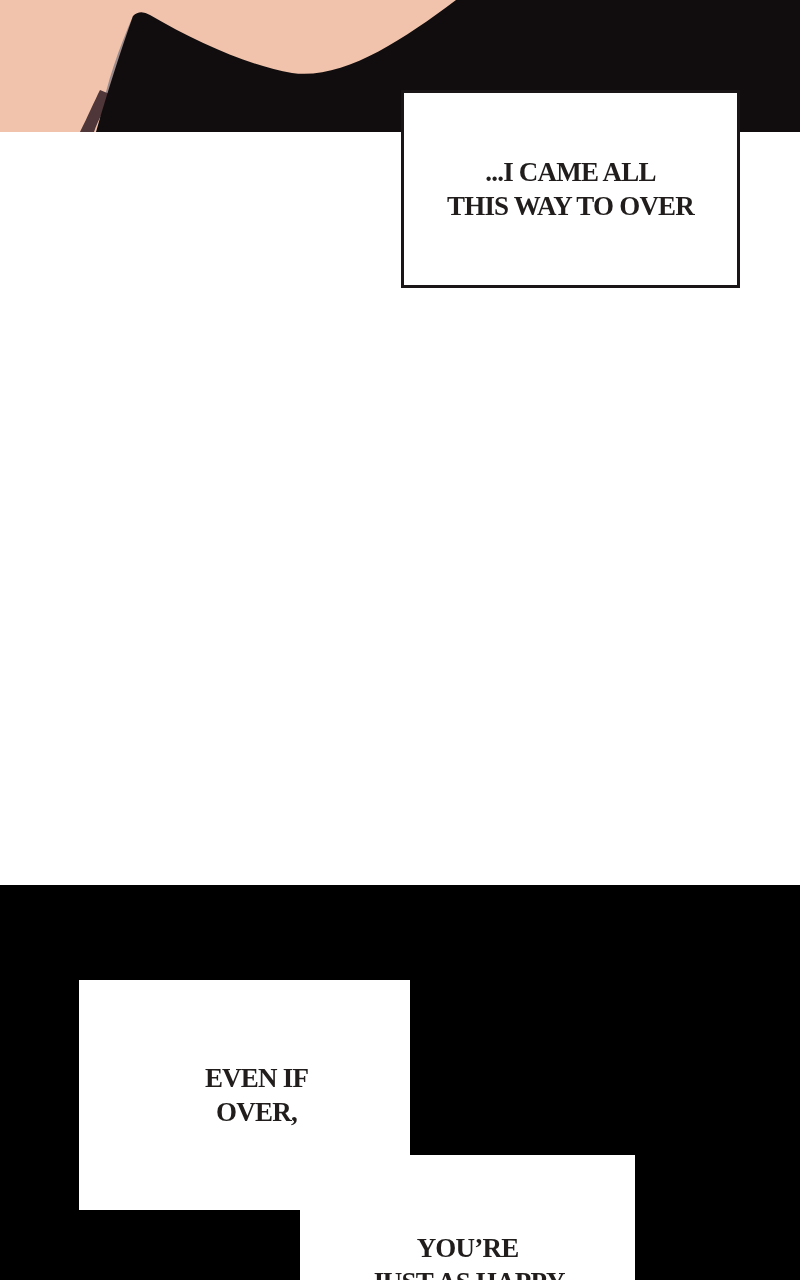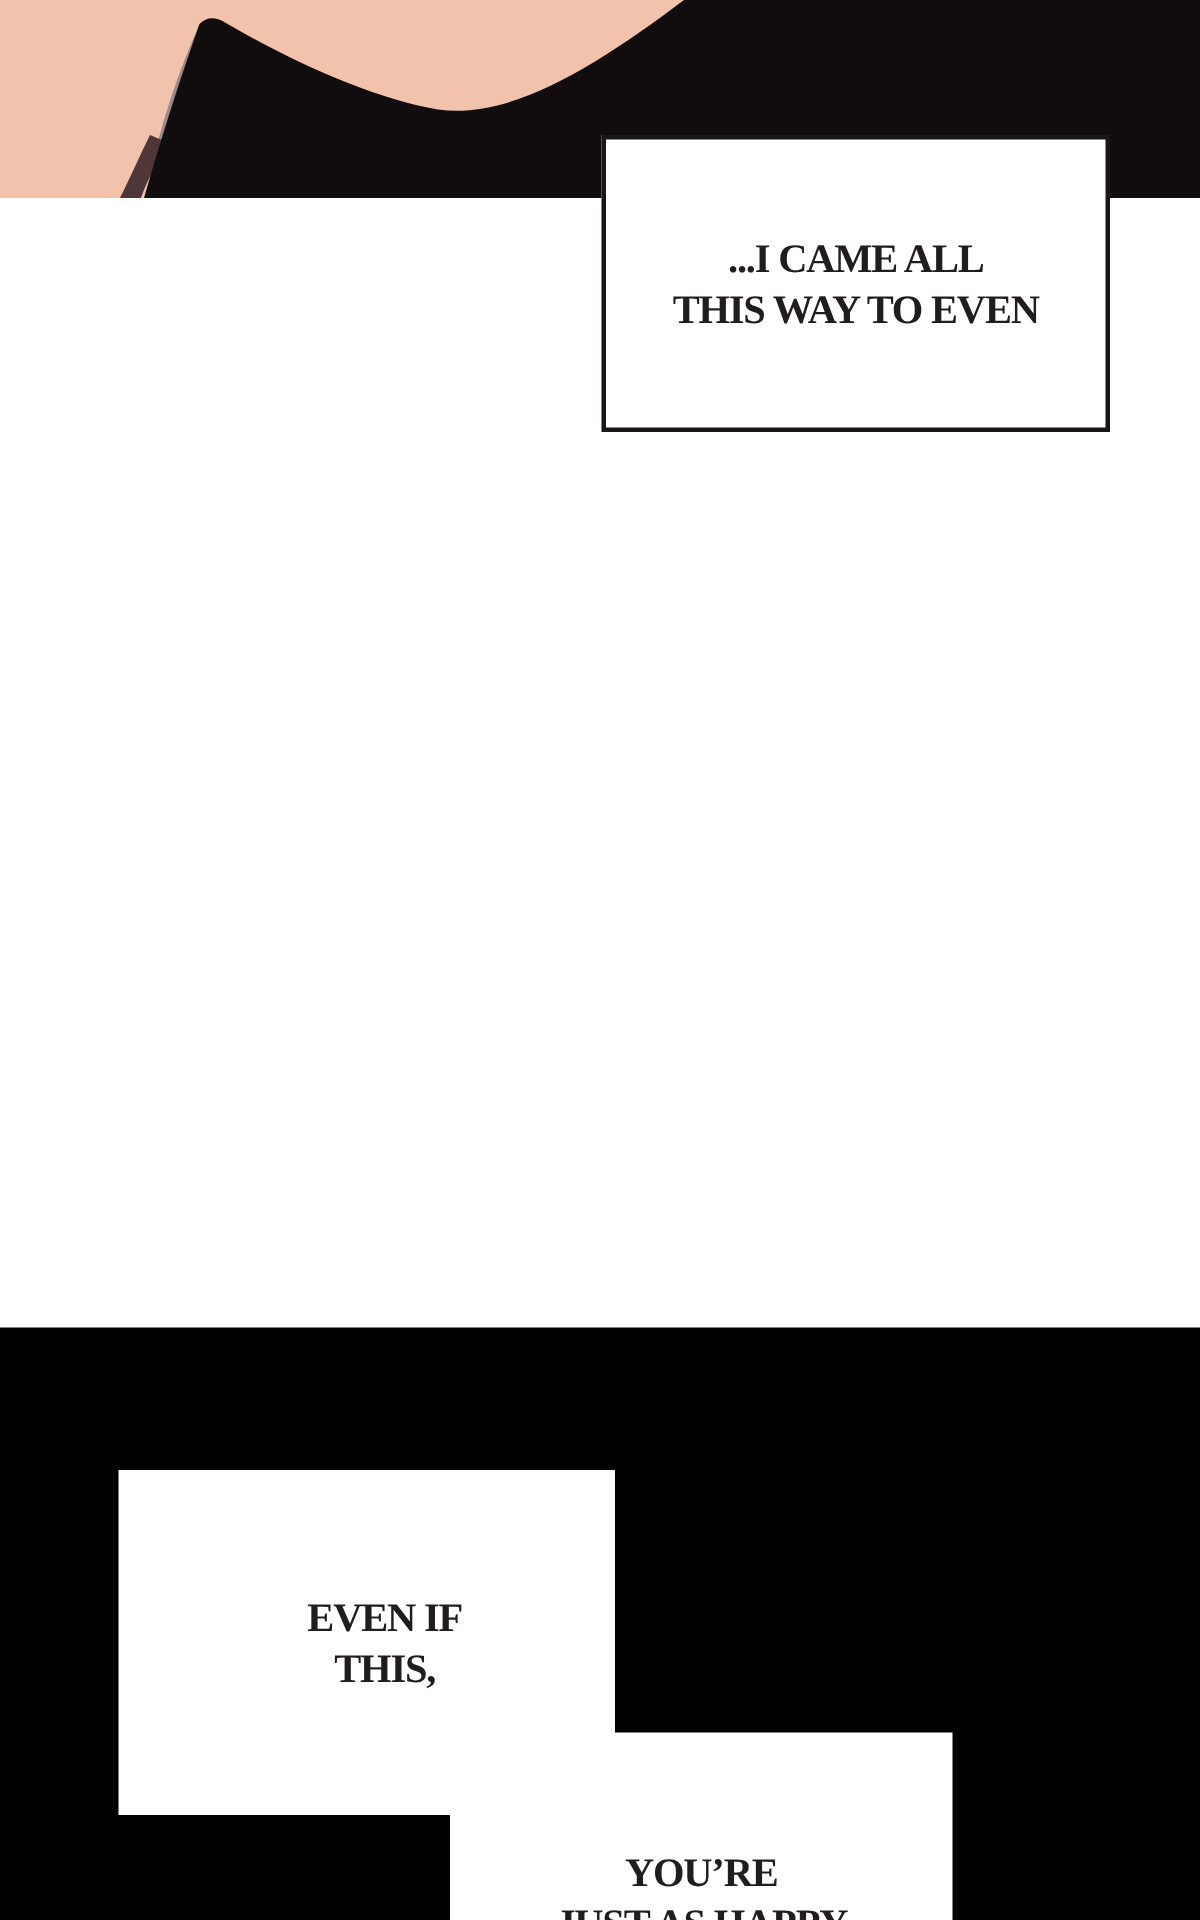--- a/index.html
+++ b/index.html
@@ -85,28 +85,28 @@
     <svg viewBox="0 0 800 132" preserveAspectRatio="none">
       <rect x="0" y="0" width="800" height="132" fill="#f1c3ac"></rect>
       <path d="M133,16 C119,48 107,82 100,118 L113,122 C118,86 127,48 142,22 Z" fill="#9c8b8b"></path>
       <path d="M80,132 C88,116 94,102 100,90 L112,95 C105,108 98,120 94,132 Z" fill="#4f3638"></path>
       <path d="M96,132 C108,90 121,50 133,16 Q140,9 150,15 C196,42 250,66 292,73 C342,80 400,42 456,0 L800,0 L800,132 Z" fill="#110d0e"></path>
     </svg>
   </div>
 
   <div class="speech-box box-bordered">
     <div class="line">...I CAME ALL</div>
-    <div class="line">THIS WAY TO EVEN</div>
+    <div class="line">THIS WAY TO OVER</div>
   </div>
 
   <div class="bottom-section"></div>
 
   <div class="speech-box box-even-if">
     <div class="line">EVEN IF</div>
-    <div class="line">THIS,</div>
+    <div class="line">OVER,</div>
   </div>
 
   <div class="speech-box box-youre">
     <div class="line">YOU’RE</div>
     <div class="line">JUST AS HAPPY</div>
   </div>
 
 </div>
 
 </body></html>

